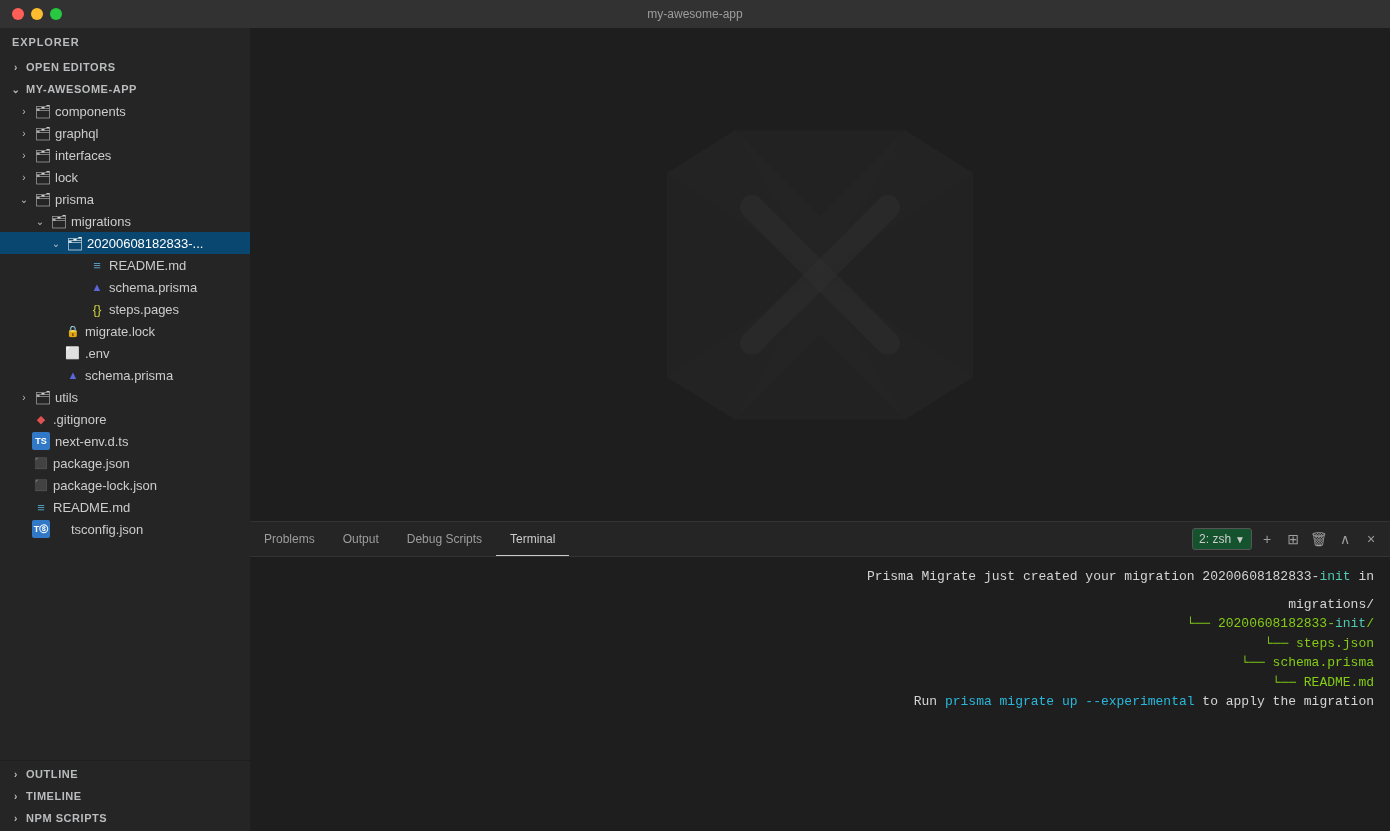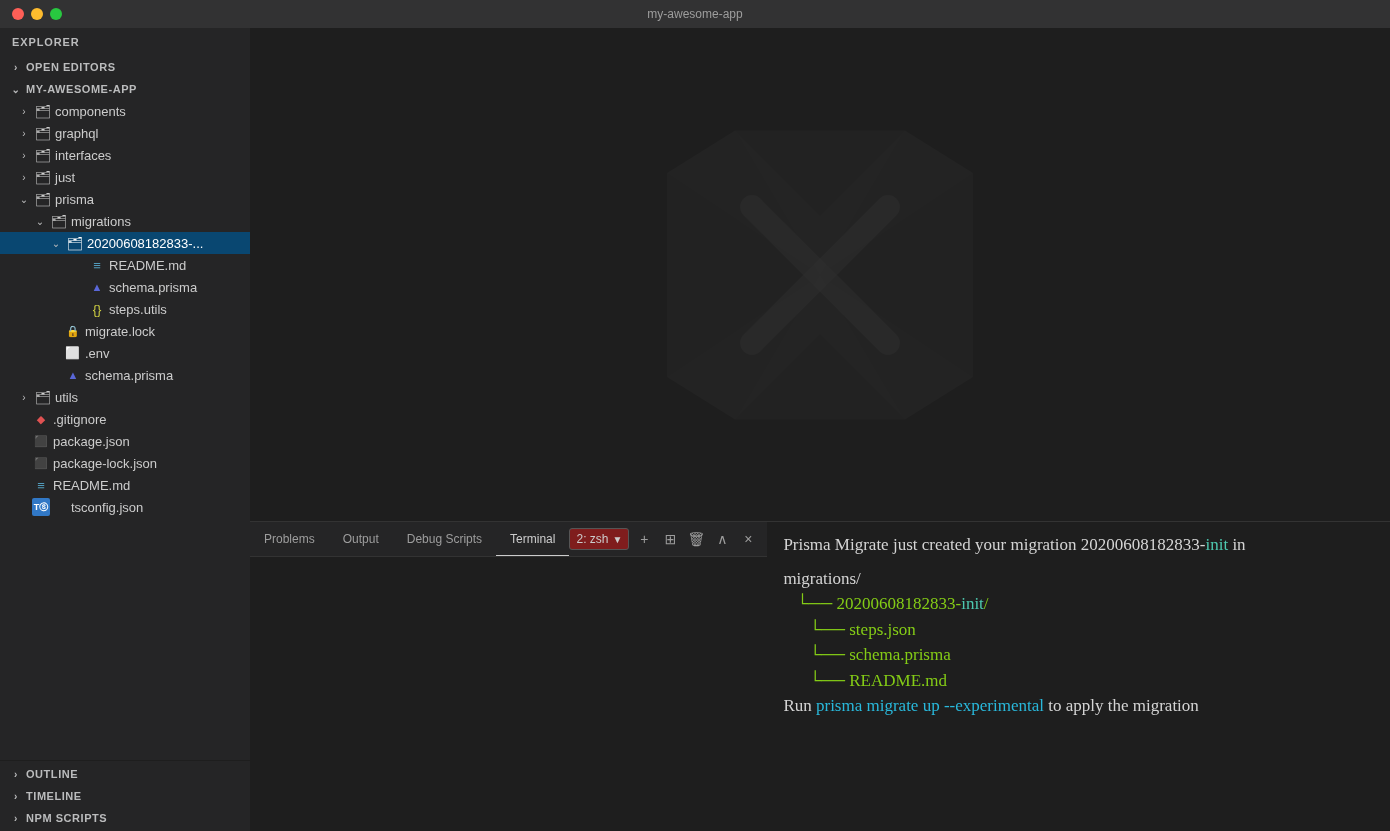--- a/index.html
+++ b/index.html
@@ -146,21 +146,21 @@
     }
     .vscode-logo {
       opacity: 0.07;
     }
     
     .terminal-panel {
       height: 310px;
       background: #1e1e1e;
       border-top: 1px solid #333;
       display: flex;
-      flex-direction: row;
+      flex-direction: column;
       flex-shrink: 0;
     }
     .terminal-tabs {
       display: flex;
       align-items: center;
       background: #252526;
       height: 35px;
       flex-shrink: 0;
       border-bottom: 1px solid #333;
     }
@@ -178,21 +178,21 @@
     .terminal-tabs-right {
       margin-left: auto;
       display: flex;
       align-items: center;
       gap: 4px;
       padding-right: 8px;
     }
     .terminal-dropdown {
       display: flex;
       align-items: center;
-      background: #7f1d1d;
+      background: #14532d;
       border: 1px solid #555;
       border-radius: 3px;
       padding: 2px 6px;
       font-size: 12px;
       color: #cccccc;
       cursor: pointer;
       height: 22px;
     }
     .terminal-btn {
       width: 22px;
@@ -201,25 +201,26 @@
       align-items: center;
       justify-content: center;
       color: #9d9d9d;
       cursor: pointer;
       border-radius: 3px;
       font-size: 14px;
     }
     .terminal-content {
       flex: 1;
       padding: 10px 16px;
-      font-family: Liberation Serif, serif;
-      font-size: 17px;
+      font-family: Liberation Mono, monospace;
+      font-size: 13px;
       color: #cccccc;
       overflow-y: auto;
       line-height: 1.5;
+      text-align: right;
     }
     .terminal-content::-webkit-scrollbar { width: 6px; }
     .terminal-content::-webkit-scrollbar-thumb { background: #424242; }
     .term-cyan { color: #4ec9b0; }
     .term-white { color: #d4d4d4; }
     .term-dim { color: #84cc16; }
     .term-bold-cyan { color: #29b8db; font-weight: normal; }
   </style>
 </head>
 <body>
@@ -264,21 +265,21 @@
 
       <div class="tree-item" style="padding-left: 16px;">
         <span class="chevron">›</span>
         <span class="icon folder-icon">🗂</span>
         <span class="label">interfaces</span>
       </div>
 
       <div class="tree-item" style="padding-left: 16px;">
         <span class="chevron">›</span>
         <span class="icon folder-icon">🗂</span>
-        <span class="label">just</span>
+        <span class="label">lock</span>
       </div>
 
       <div class="tree-item" style="padding-left: 16px;">
         <span class="chevron">⌄</span>
         <span class="icon folder-icon">🗂</span>
         <span class="label">prisma</span>
       </div>
 
       <div class="tree-item" style="padding-left: 32px;">
         <span class="chevron">⌄</span>
@@ -300,21 +301,21 @@
 
       <div class="tree-item" style="padding-left: 72px;">
         <span class="indent" style="width:16px;"></span>
         <span class="icon" style="color:#5a67d8; font-size:11px;">▲</span>
         <span class="label">schema.prisma</span>
       </div>
 
       <div class="tree-item" style="padding-left: 72px;">
         <span class="indent" style="width:16px;"></span>
         <span class="icon" style="color:#cbcb41; font-size:13px;">{}</span>
-        <span class="label">steps.utils</span>
+        <span class="label">steps.pages</span>
       </div>
 
       <div class="tree-item" style="padding-left: 48px;">
         <span class="indent" style="width:16px;"></span>
         <span class="icon" style="color:#888; font-size:11px;">🔒</span>
         <span class="label">migrate.lock</span>
       </div>
 
       <div class="tree-item" style="padding-left: 48px;">
         <span class="indent" style="width:16px;"></span>
@@ -333,20 +334,25 @@
         <span class="icon folder-icon">🗂</span>
         <span class="label">utils</span>
       </div>
 
       <div class="tree-item" style="padding-left: 16px;">
         <span class="indent" style="width:16px;"></span>
         <span class="icon" style="color:#e05252; font-size:11px;">◆</span>
         <span class="label">.gitignore</span>
       </div>
 
+      <div class="tree-item" style="padding-left: 16px;">
+        <span class="indent" style="width:16px;"></span>
+        <span class="icon" style="font-size:9px; font-weight:bold; background:#3178c6; color:#fff; border-radius:2px; padding:1px 2px;">TS</span>
+        <span class="label" style="margin-left:2px;">next-env.d.ts</span>
+      </div>
 
       <div class="tree-item" style="padding-left: 16px;">
         <span class="indent" style="width:16px;"></span>
         <span class="icon" style="color:#cbcb41; font-size:11px;">⬛</span>
         <span class="label">package.json</span>
       </div>
 
       <div class="tree-item" style="padding-left: 16px;">
         <span class="indent" style="width:16px;"></span>
         <span class="icon" style="color:#cbcb41; font-size:11px;">⬛</span>

